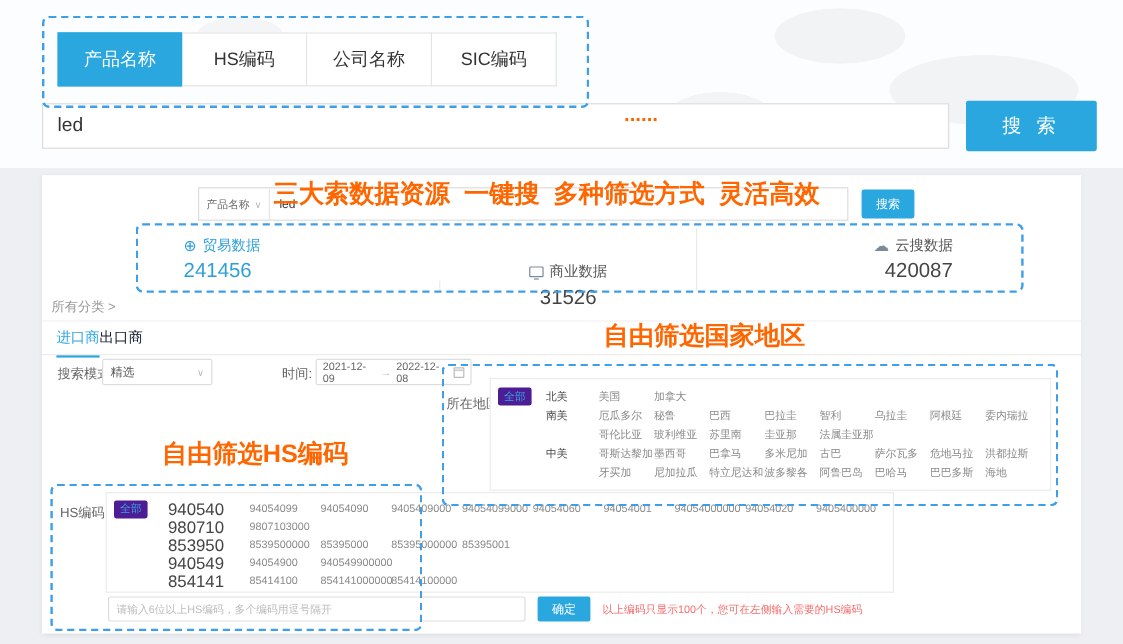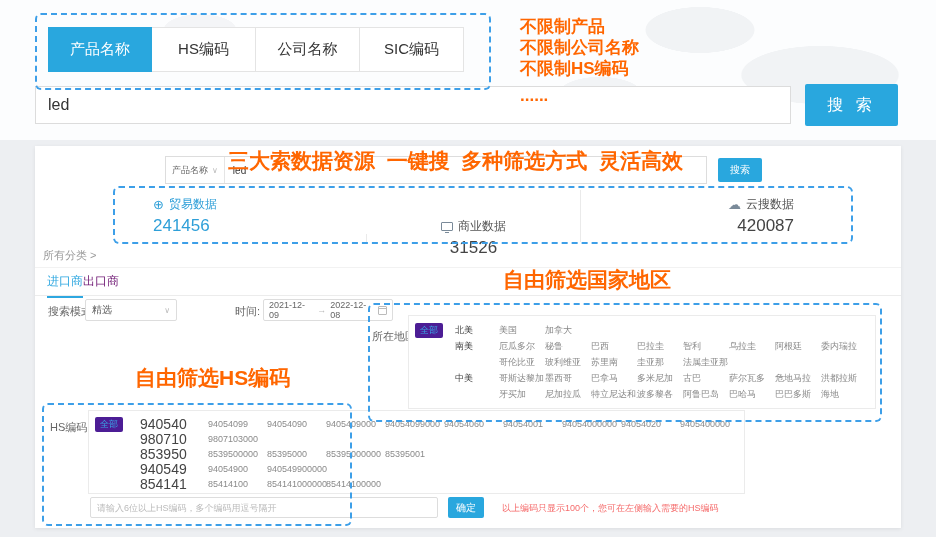--- a/index.html
+++ b/index.html
@@ -16,21 +16,21 @@
       radial-gradient(60px 26px at 200px 30px, #f4f5f7 60%, rgba(244,245,247,0) 61%),
       #fcfdfe; }
   .hero-tabs { position:absolute; left:48px; top:27px; display:flex; }
   .hero-tab { width:104px; height:45px; display:flex; align-items:center; justify-content:center;
     font-size:15px; color:#333; background:#fff; border:1px solid #e4e4e4; border-left:none; cursor:pointer; }
   .hero-tab:first-child { border-left:1px solid #e4e4e4; }
   .hero-tab.active { background:#29a7de; color:#fff; border-color:#29a7de; }
   .dashed-box { position:absolute; border:2px dashed #3d9fe8; border-radius:6px; pointer-events:none; z-index:9; }
   .hero-input { position:absolute; left:35px; top:86px; width:756px; height:38px; background:#fff;
     border:1px solid #dcdcdc; font-size:16px; color:#333; padding:0 12px; outline:none; }
-  .hero-search-btn { position:absolute; left:805px; top:84px; width:93px; height:42px;
+  .hero-search-btn { position:absolute; left:805px; top:84px; width:109px; height:42px;
     background:#29a7de; color:#fff; border:none; font-size:16px; letter-spacing:4px; cursor:pointer; border-radius:2px; }
   .hero-notes { position:absolute; left:520px; top:16px; color:#ff6600; font-weight:bold;
     font-size:17px; line-height:21px; }
   .hero-notes-more { position:absolute; left:520px; top:86px; color:#ff6600; font-weight:bold; font-size:17px; }
 
   
   .panel { position:absolute; left:35px; top:146px; width:866px; height:382px; background:#fff;
     box-shadow:0 1px 4px rgba(0,0,0,.08); }
 
   .mini-search { position:absolute; left:130px; top:10px; width:542px; height:28px;
@@ -54,21 +54,21 @@
   .stat-val { font-size:17px; color:#444; }
   .stat-col.hl .stat-top, .stat-col.hl .stat-val { color:#2e9fd8; }
   .ic-globe { font-size:13px; line-height:1; color:#2e9fd8; }
   .ic-monitor { display:inline-block; width:12px; height:9px; border:1.4px solid #7a8a99; border-radius:1px; position:relative; }
   .ic-monitor::after { content:""; position:absolute; left:3px; right:3px; bottom:-3px; height:1.4px; background:#7a8a99; }
   .ic-cloud { font-size:13px; line-height:1; color:#7a8a99; }
 
   .breadcrumb { position:absolute; left:8px; top:102px; font-size:11px; color:#999; cursor:pointer; }
   .hr1 { position:absolute; left:0; top:121px; width:866px; height:1px; background:#f2f2f2; }
   .sub-tabs { position:absolute; left:12px; top:127px; display:flex; }
-  .sub-tab { font-size:12px; color:#701a75; padding-bottom:6px; cursor:pointer; }
+  .sub-tab { font-size:12px; color:#0f172a; padding-bottom:6px; cursor:pointer; }
   .sub-tab.active { color:#2ea7e0; border-bottom:2px solid #2ea7e0; }
   .hr2 { position:absolute; left:0; top:149px; width:866px; height:1px; background:#ececec; }
 
   .flt-label { position:absolute; font-size:11px; color:#666; }
   .flt-select { position:absolute; left:50px; top:153px; width:92px; height:22px; border:1px solid #ddd;
     border-radius:2px; display:flex; align-items:center; justify-content:space-between;
     padding:0 6px; font-size:10px; color:#555; cursor:pointer; background:#fff; }
   .date-box { position:absolute; left:228px; top:153px; width:130px; height:22px; border:1px solid #ddd;
     border-radius:2px; display:flex; align-items:center; gap:4px; padding:0 5px;
     font-size:9px; color:#666; background:#fff; cursor:pointer; }
@@ -89,44 +89,39 @@
   .hs-label { position:absolute; left:15px; top:274px; font-size:11px; color:#666; }
   .hs-box { position:absolute; left:53px; top:264px; width:657px; height:84px;
     border:1px solid #ebebeb; background:#fff; padding:5px 0 0 6px; overflow:hidden; }
   .hs-line { display:grid; grid-template-columns:45px 68px repeat(9,59px); align-items:center; height:15px; }
   .hs-parent { font-size:14px; color:#444; cursor:pointer; }
   .hs-child { font-size:9px; color:#8a8a8a; cursor:pointer; white-space:nowrap; }
 
   .hs-input { position:absolute; left:55px; top:351px; width:348px; height:21px; border:1px solid #ddd;
     border-radius:2px; font-size:9px; color:#333; padding:0 6px; outline:none; }
   .hs-input::placeholder { color:#bbb; }
-  .hs-confirm { position:absolute; left:413px; top:351px; width:36px; height:21px; background:#29a7de;
+  .hs-confirm { position:absolute; left:413px; top:351px; width:44px; height:21px; background:#29a7de;
     color:#fff; border:none; border-radius:2px; font-size:10px; cursor:pointer; }
   .hs-note { position:absolute; left:467px; top:356px; font-size:9px; color:#f56c6c; white-space:nowrap; }
 </style>
 </head>
 <body>
 
 <div class="stage">
 
   <div class="hero">
     <div class="hero-tabs" id="hero-tabs">
         <div class="hero-tab active">产品名称</div>
         <div class="hero-tab">HS编码</div>
         <div class="hero-tab">公司名称</div>
         <div class="hero-tab">SIC编码</div>
       </div>
     <div class="dashed-box" style="left:35px;top:13px;width:456px;height:77px;"></div>
     <input class="hero-input" value="led" style="">
     <button class="hero-search-btn">搜 索</button>
-    <div class="hero-notes" id="hero-notes">
-        <div>不限制产品</div>
-        <div>不限制公司名称</div>
-        <div>不限制HS编码</div>
-      </div>
     <div class="hero-notes-more">......</div>
   </div>
 
   <div class="panel">
 
     <div class="mini-search">
       <span class="mini-select">
         <span>产品名称</span>
         <span class="mini-caret">∨</span>
       </span>

